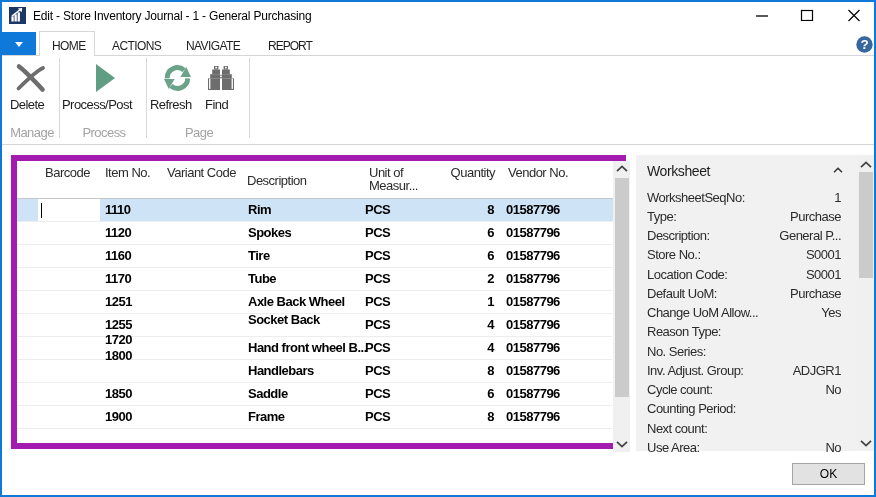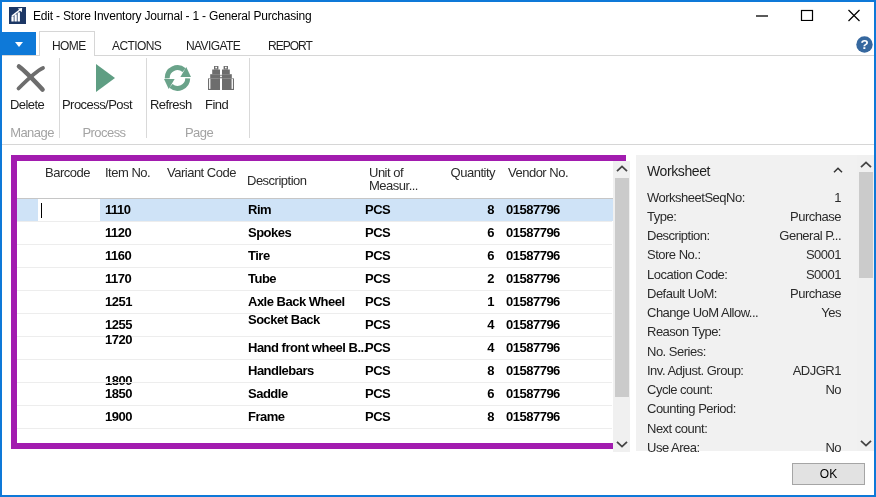--- a/index.html
+++ b/index.html
@@ -186,21 +186,21 @@
         <div class="cell" style="left:348px;top:156px">PCS</div>
         <div class="cell" style="left:430px;top:156px;width:47px;text-align:right">4</div>
         <div class="cell" style="left:489px;top:156px">01587796</div>
         <div class="rowsep" style="top:174.5px"></div>
         <div class="cell" style="left:88px;top:171px">1720</div>
         <div class="cell" style="left:231px;top:179px">Hand front wheel B...</div>
         <div class="cell" style="left:348px;top:179px">PCS</div>
         <div class="cell" style="left:430px;top:179px;width:47px;text-align:right">4</div>
         <div class="cell" style="left:489px;top:179px">01587796</div>
         <div class="rowsep" style="top:197.5px"></div>
-        <div class="cell" style="left:88px;top:212px">1800</div>
+        <div class="cell" style="left:88px;top:187px">1800</div>
         <div class="cell" style="left:231px;top:202px">Handlebars</div>
         <div class="cell" style="left:348px;top:202px">PCS</div>
         <div class="cell" style="left:430px;top:202px;width:47px;text-align:right">8</div>
         <div class="cell" style="left:489px;top:202px">01587796</div>
         <div class="rowsep" style="top:220.5px"></div>
         <div class="cell" style="left:88px;top:225px">1850</div>
         <div class="cell" style="left:231px;top:225px">Saddle</div>
         <div class="cell" style="left:348px;top:225px">PCS</div>
         <div class="cell" style="left:430px;top:225px;width:47px;text-align:right">6</div>
         <div class="cell" style="left:489px;top:225px">01587796</div>

